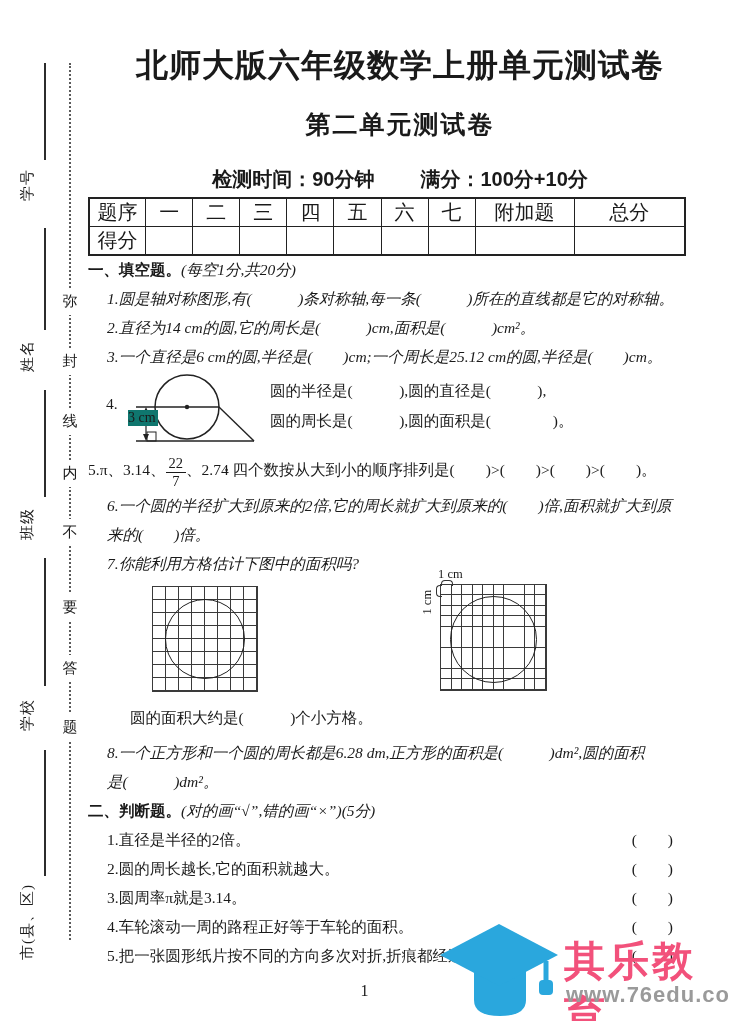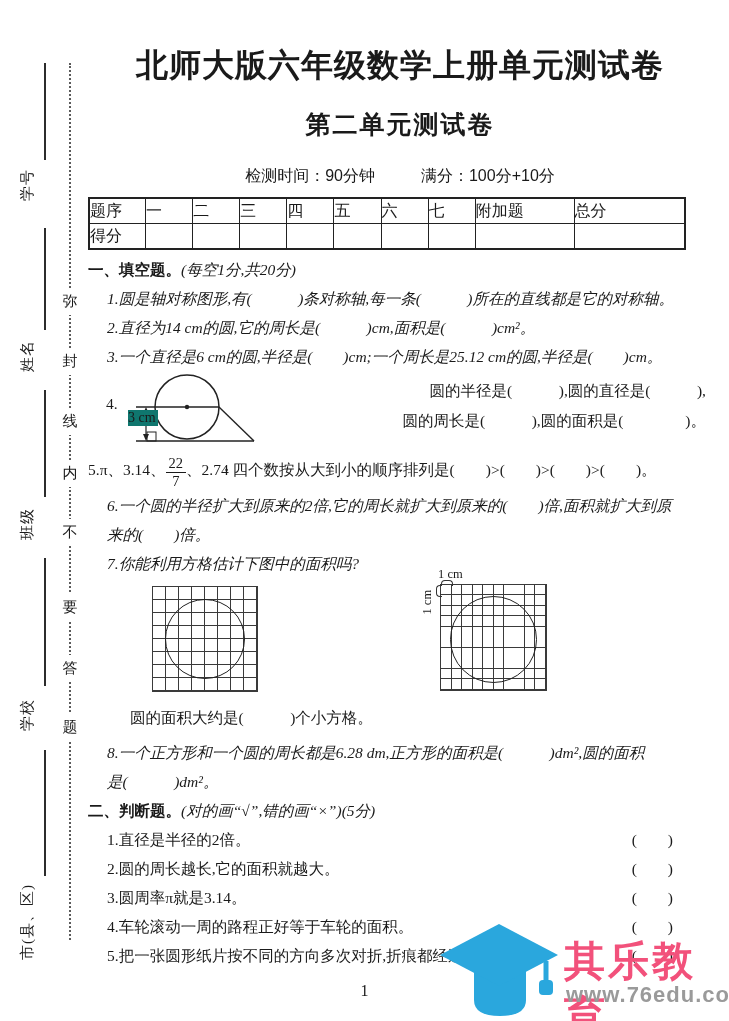--- a/index.html
+++ b/index.html
@@ -13,43 +13,43 @@
   .seal-dotted { position:absolute; left:69px; top:63px; height:877px; width:0;
                  border-left:2px dotted #5a5a5a; }
   .sealch { position:absolute; left:61px; width:18px; text-align:center; background:#fff;
             font-size:15px; padding:4px 0; }
 
   
   .hdr { position:absolute; left:94px; width:612px; text-align:center;
          font-family:"Liberation Sans", sans-serif; font-weight:900; }
   .title    { top:44px;  font-size:32px; letter-spacing:1px; }
   .subtitle { top:108px; font-size:25px; letter-spacing:2px; }
-  .info     { top:166px; font-size:16px; font-weight:normal; }
+  .info     { top:166px; font-size:20px; font-weight:bold; }
   .info .gap { display:inline-block; width:46px; }
 
   
   .score-table { position:absolute; left:88px; top:197px; width:598px;
                  border-collapse:collapse; table-layout:fixed; }
-  .score-table td { border:1px solid #222; height:24px; text-align:left;
-                    font-size:16px; padding:0; }
+  .score-table td { border:1px solid #222; height:24px; text-align:center;
+                    font-size:20px; padding:0; }
   .score-table { border:2px solid #222; }
 
   
   .content { position:absolute; left:88px; top:255px; width:618px; }
   .line { margin:0; line-height:29px; font-size:15.5px; white-space:nowrap; }
   .q { padding-left:19px;font-style:italic; }
   .sec-title { font-family:"Liberation Sans", sans-serif; font-weight:bold; }
   .sec-sub { font-weight:normal; font-style:italic; font-family:"Liberation Serif", serif; }
 
   
   .q4-block { position:relative; height:78px; }
   .q4-num { position:absolute; left:18px; top:24px; font-size:15.5px; }
   .q4-svg { position:absolute; left:34px; top:0; }
   .q4-radius { position:absolute; left:40px; top:39px; font-size:14px; background:#0f766e; padding-right:2px; }
-  .q4-lines { margin-left:182px; padding-top:5px;text-align:right; }
+  .q4-lines { margin-left:182px; padding-top:5px; }
   .q4-lines p { margin:0; line-height:30px; font-size:15.5px; white-space:nowrap; }
 
   
   .q5 { line-height:42px; }
   .frac { display:inline-block; text-align:center; vertical-align:-11px; line-height:1.05; font-size:14.5px; }
   .frac .fnum { display:block; padding:0 3px 1px; border-bottom:1px solid #1a1a1a; }
   .frac .fden { display:block; padding-top:1px; }
   .rep { position:relative; }
   .rep::after { content:"·"; position:absolute; left:3px; top:-12px; font-weight:bold; }
 

